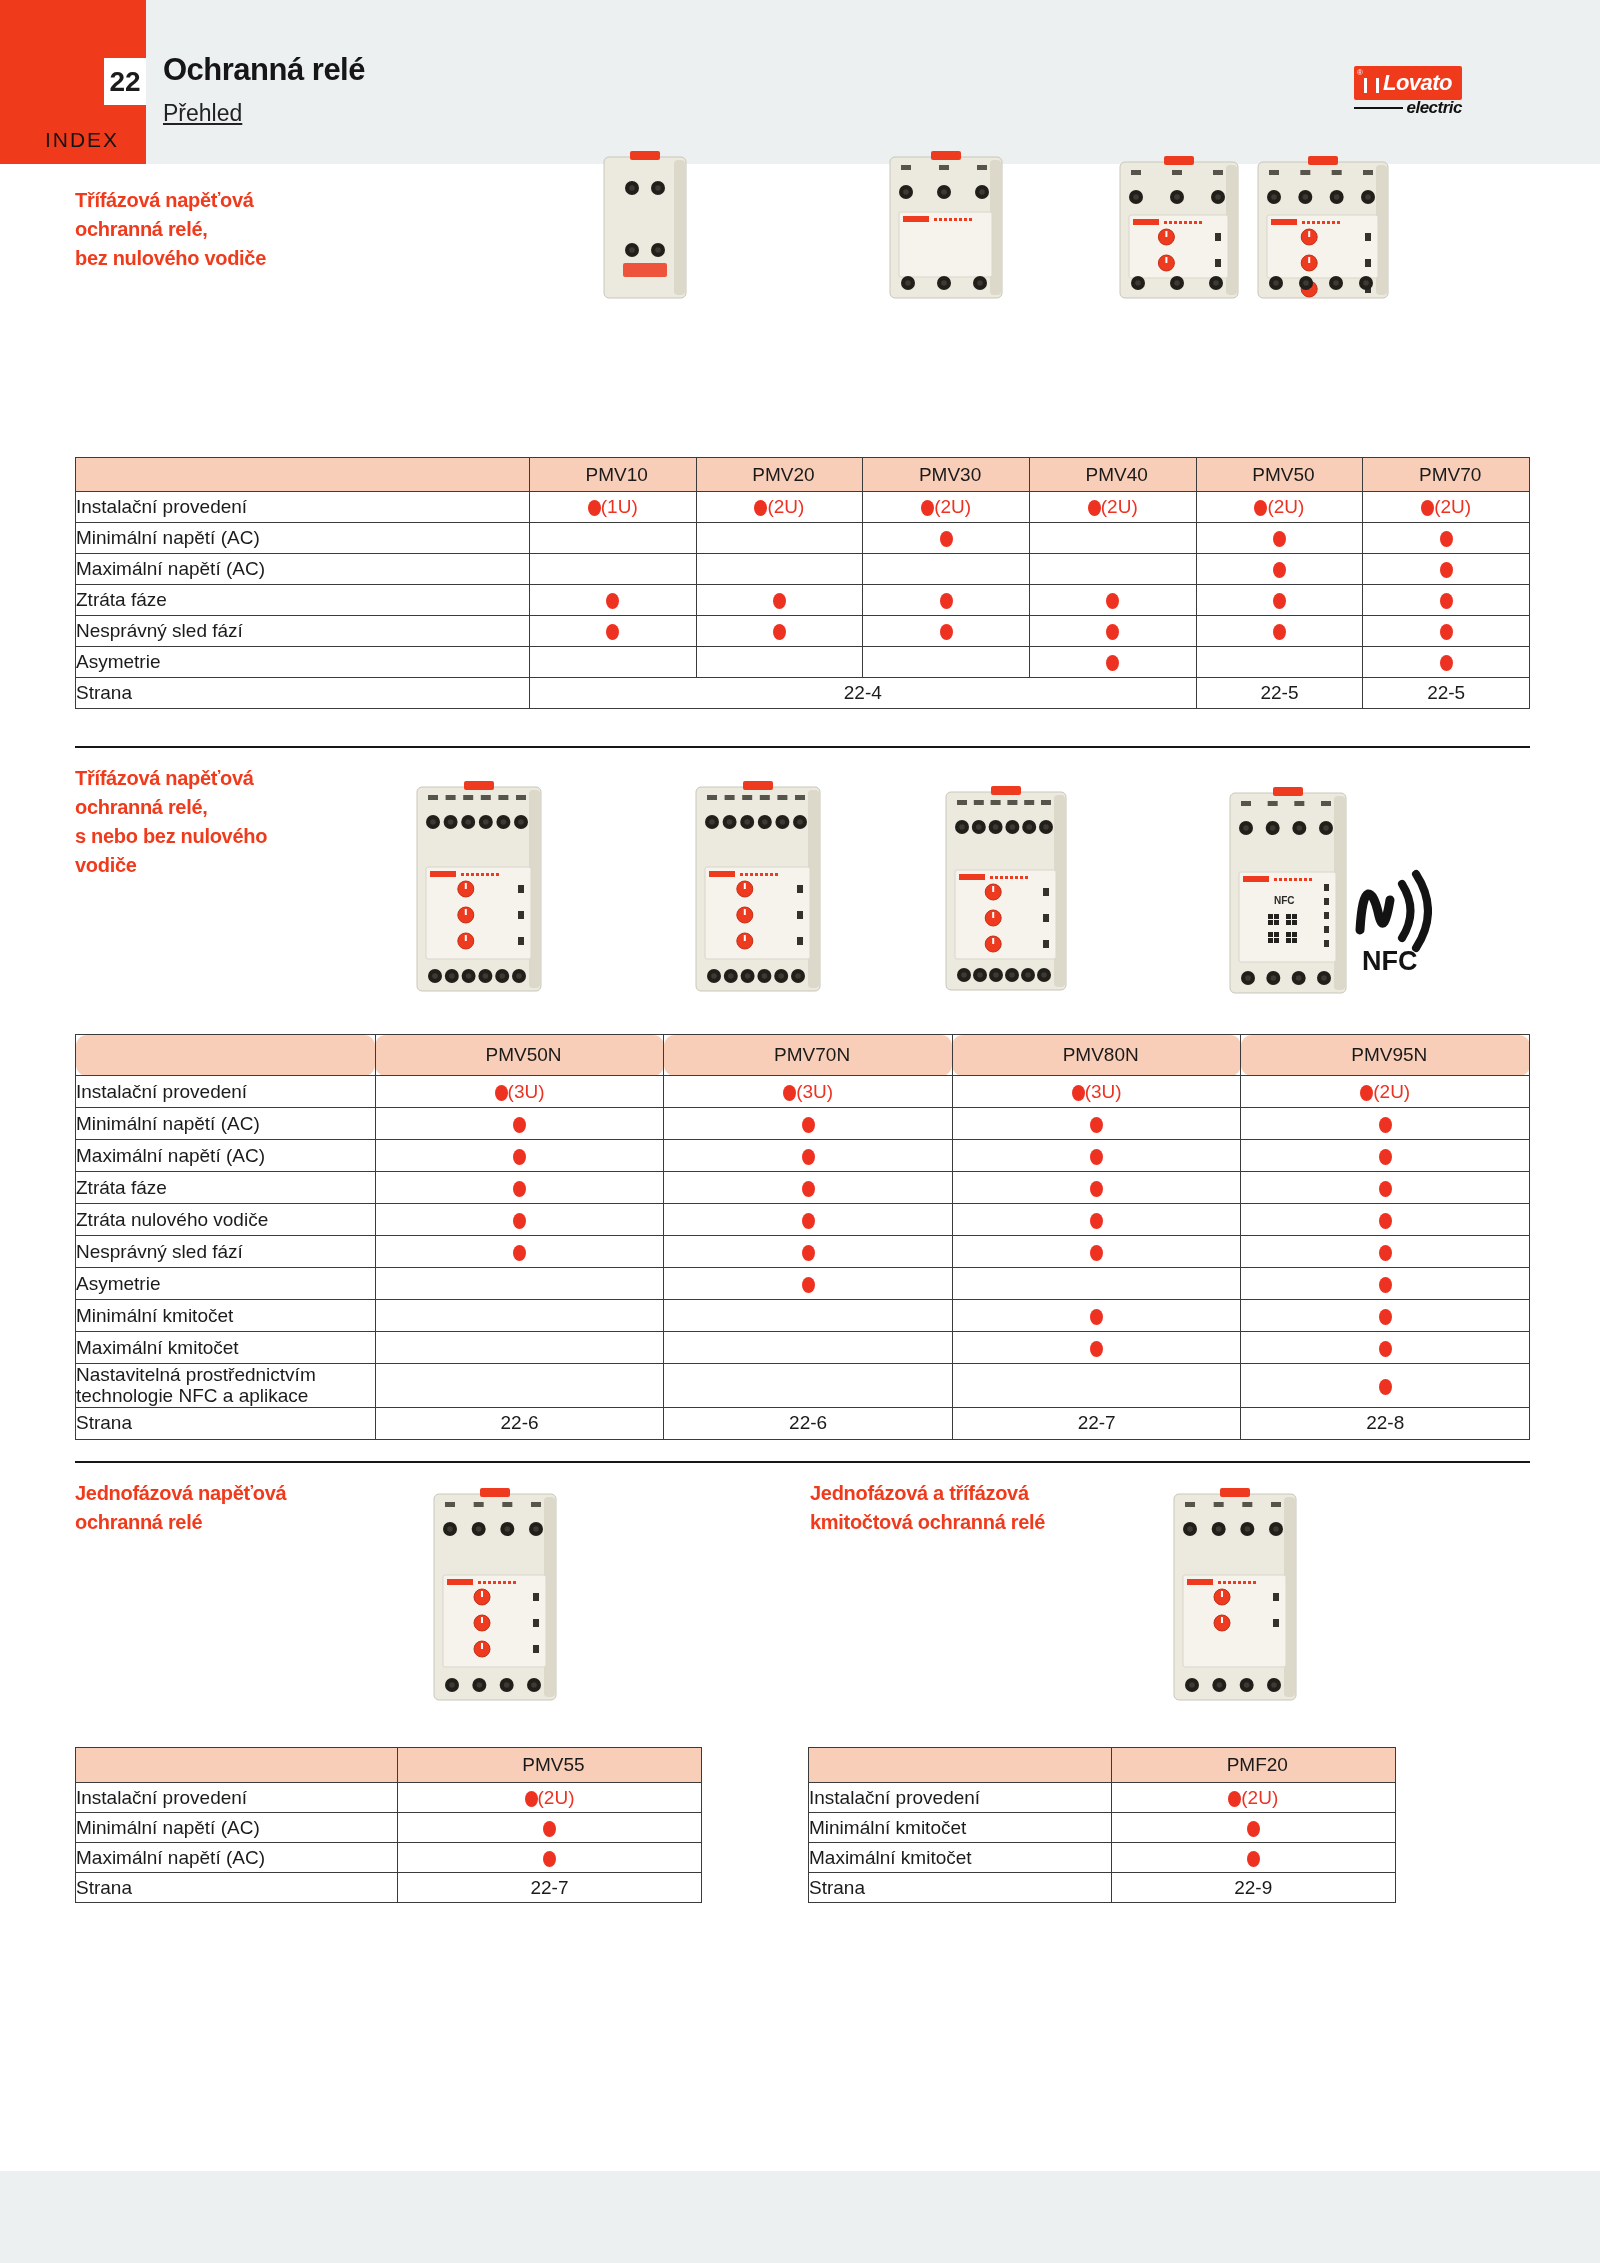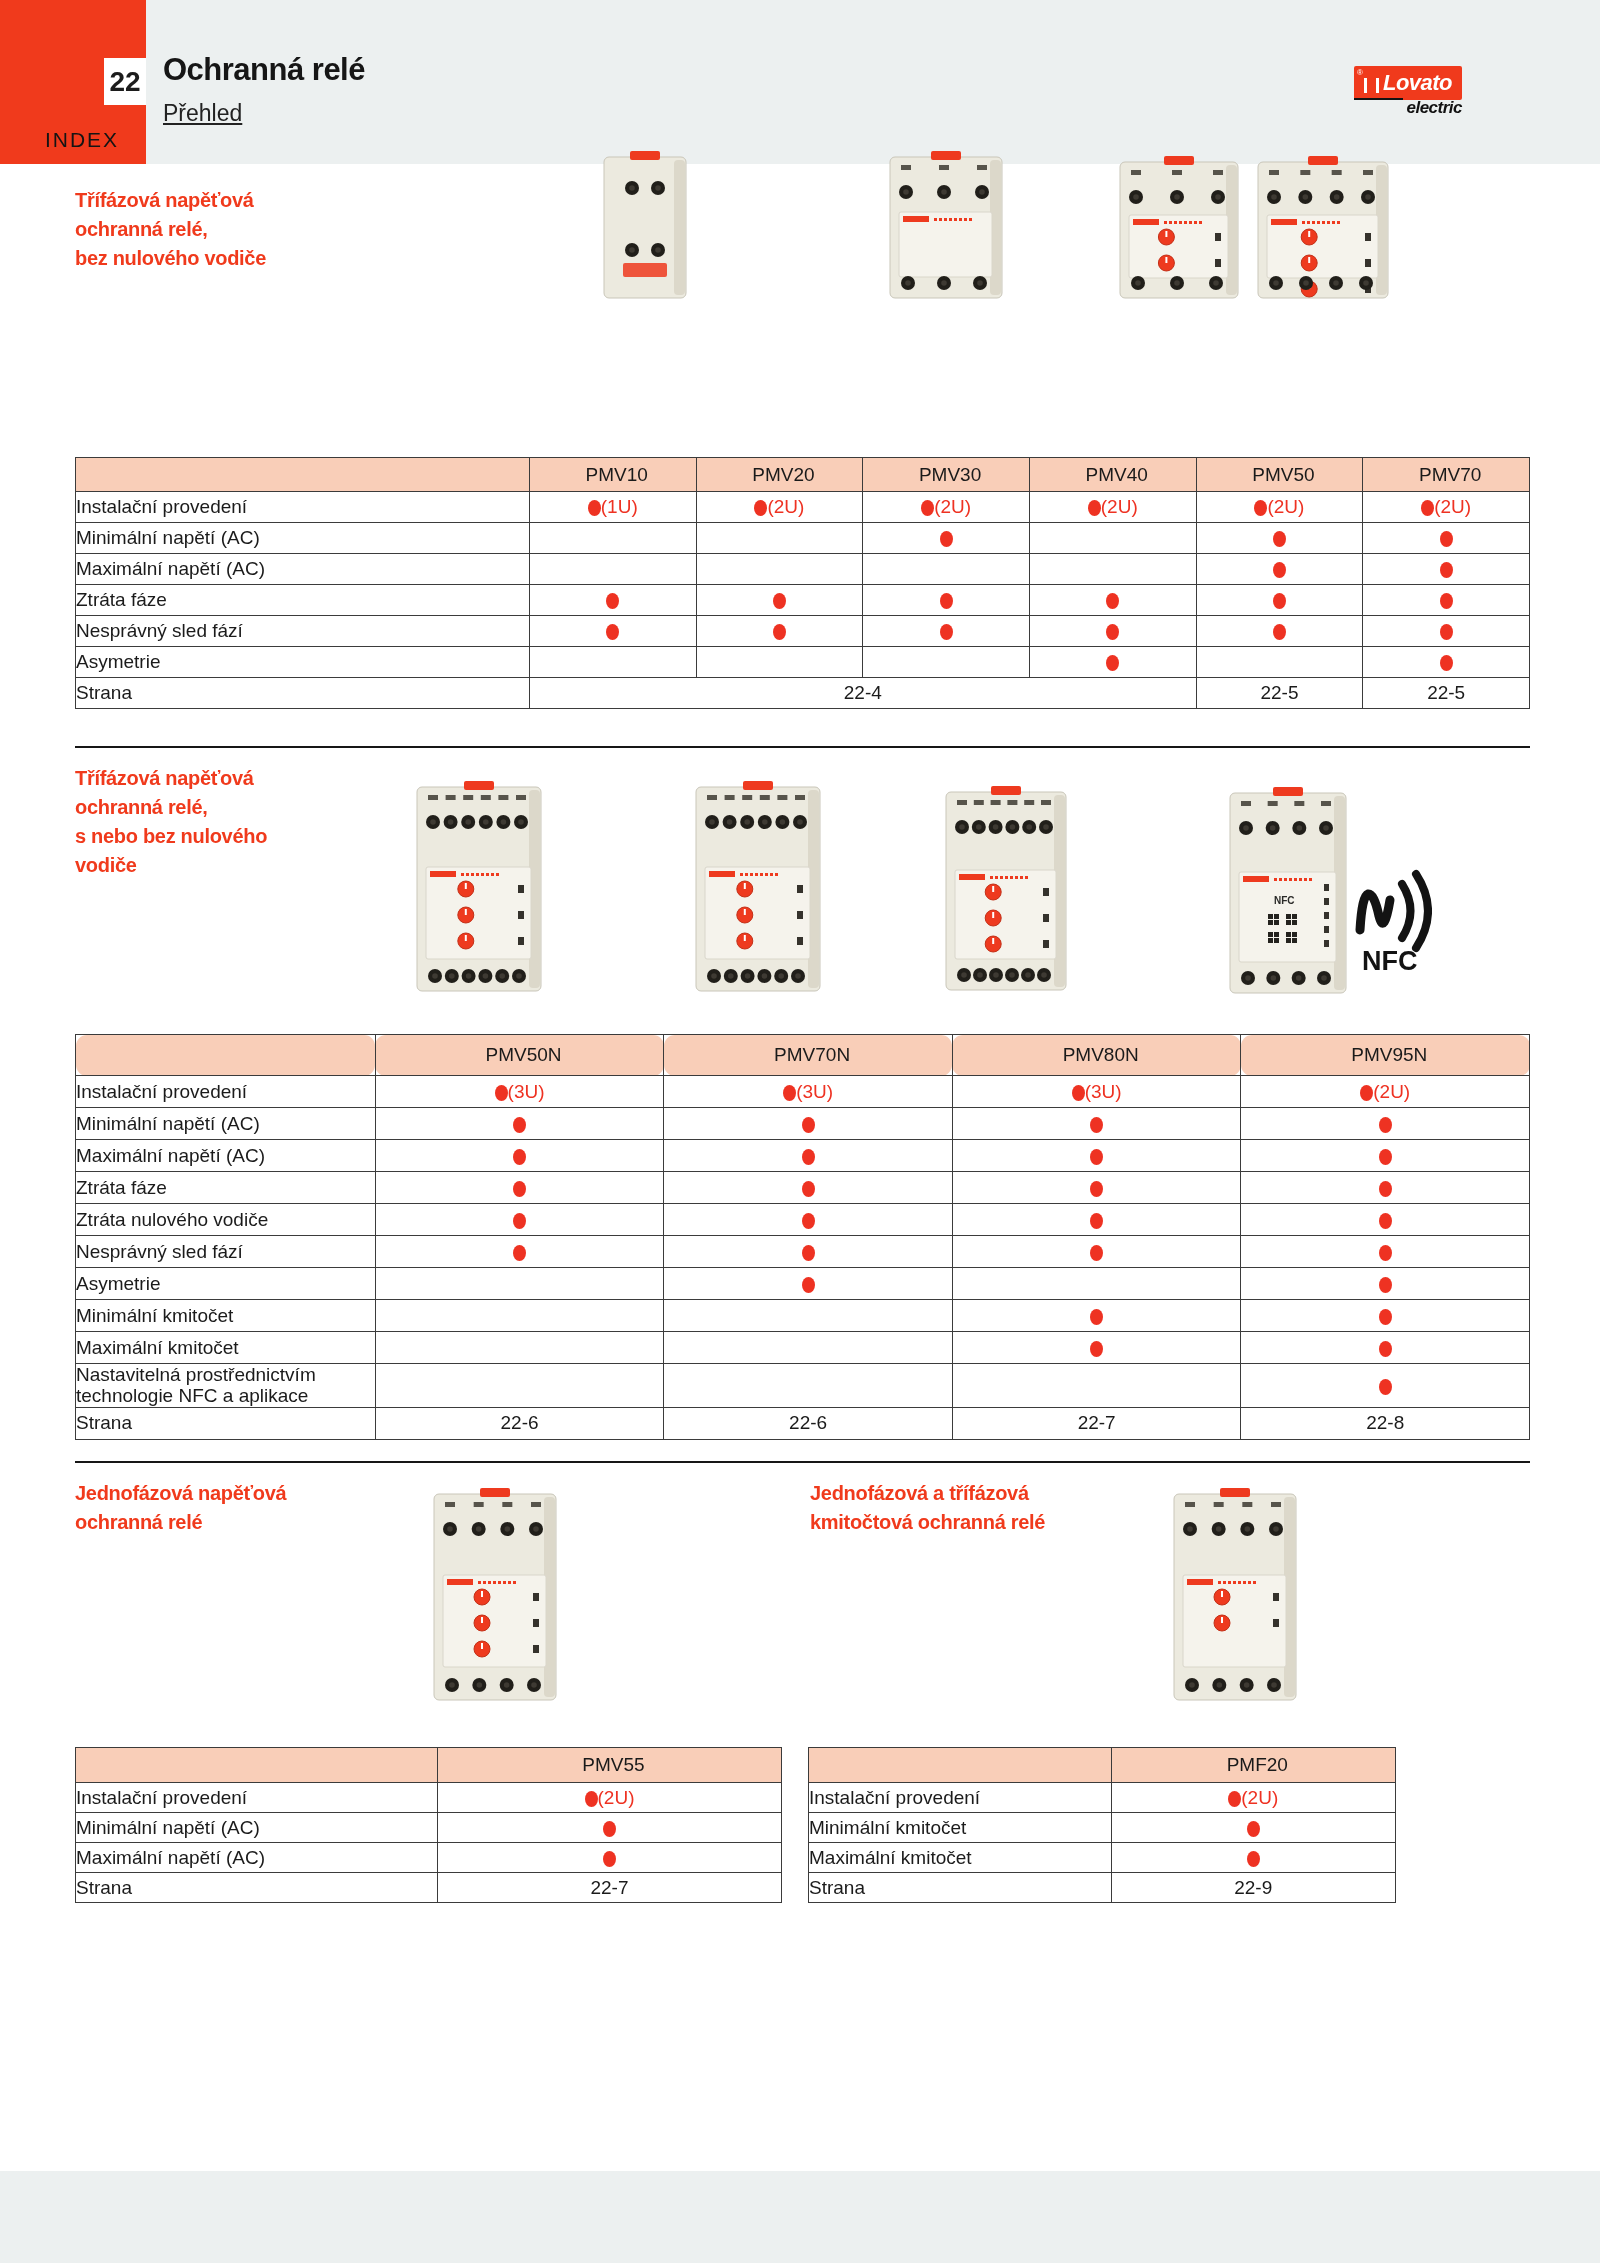--- a/index.html
+++ b/index.html
@@ -18,41 +18,41 @@
   .index-label{position:absolute;left:0;top:128px;width:140px;text-align:center;
                font-size:21px;letter-spacing:2px;color:#141414;margin-left:12px;}
   .chapter-title{position:absolute;left:163px;top:52px;font-size:31px;font-weight:bold;color:#161616;letter-spacing:-0.5px;}
   .chapter-subtitle{position:absolute;left:163px;top:100px;font-size:23px;color:#222;text-decoration:underline;}
   
   .logo-box{position:absolute;left:1354px;top:66px;width:108px;height:34px;background:var(--accent);
             border-radius:2px;display:flex;align-items:center;justify-content:center;}
   .logo-reg{position:absolute;left:3px;top:2px;font-size:8px;color:#fff;}
   .logo-bars{display:inline-block;width:9px;height:15px;border-left:3px solid #fff;border-right:3px solid #fff;margin-right:4px;margin-top:4px;}
   .logo-word{font-style:italic;font-weight:bold;font-size:22px;color:#fff;letter-spacing:-0.5px;}
-  .logo-sub{position:absolute;left:1354px;top:98px;width:108px;display:flex;}
+  .logo-sub{position:absolute;left:1354px;top:98px;width:108px;display:flex;align-items:center;}
   .logo-line{flex:1;height:2px;background:#121212;}
   .logo-electric{font-style:italic;font-weight:bold;font-size:17px;color:#121212;margin-left:3px;letter-spacing:-0.5px;}
   
   .sec-title{position:absolute;white-space:pre-line;font-size:20px;line-height:29px;font-weight:bold;
              color:var(--accent);letter-spacing:-0.3px;}
   .divider{position:absolute;height:2px;background:#161616;}
   
   table.cmp{position:absolute;border-collapse:collapse;table-layout:fixed;background:#fff;}
   table.cmp th,table.cmp td{border:1px solid var(--grid);font-weight:normal;font-size:19px;
                             padding:0;line-height:1.12;}
   table.cmp th{background:var(--thbg);color:#1a1a1a;padding-left:8px;}
   td.rl{text-align:left;padding:2px 6px 2px 8px;}
   td.cc,td.sc{text-align:center;}
   .t1{left:75px;top:457px;width:1455px;}
   .t1 th{height:33px;} .t1 td{height:30px;}
   .t1 th:first-child{width:30.6%;}
   .t2{left:75px;top:1034px;width:1455px;}
   .t2 th{height:40px;border-radius:11px;} .t2 td{height:31px;}
   .t2 th:first-child{width:20%;}
-  .t3{left:75px;top:1747px;width:707px;}
+  .t3{left:75px;top:1747px;width:627px;}
   .t4{left:808px;top:1747px;width:588px;}
   .t3 th,.t4 th{height:34px;} .t3 td,.t4 td{height:29px;}
   .t3 th:first-child,.t4 th:first-child{width:50%;}
   .dot{display:inline-block;width:13px;height:16px;border-radius:50%;background:var(--dot);vertical-align:-3px;}
   .cellnote{color:var(--dot);}
   
   .relay{position:absolute;}
   .nfc-glyph{position:absolute;left:1352px;top:858px;}
   
   .footer-band{position:absolute;left:0;top:2171px;width:1600px;height:92px;background:var(--band);}

